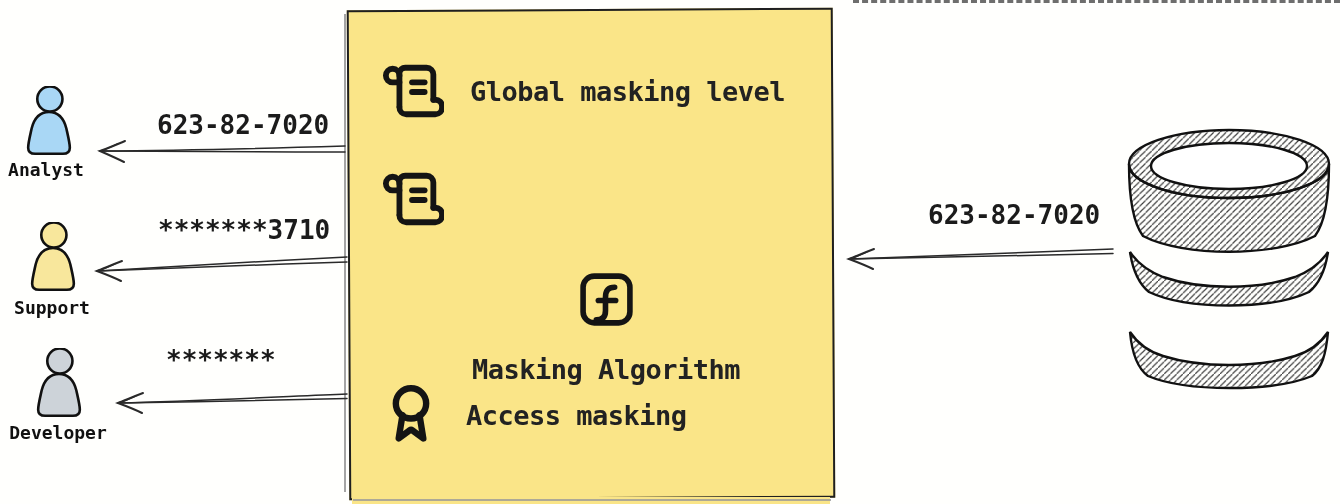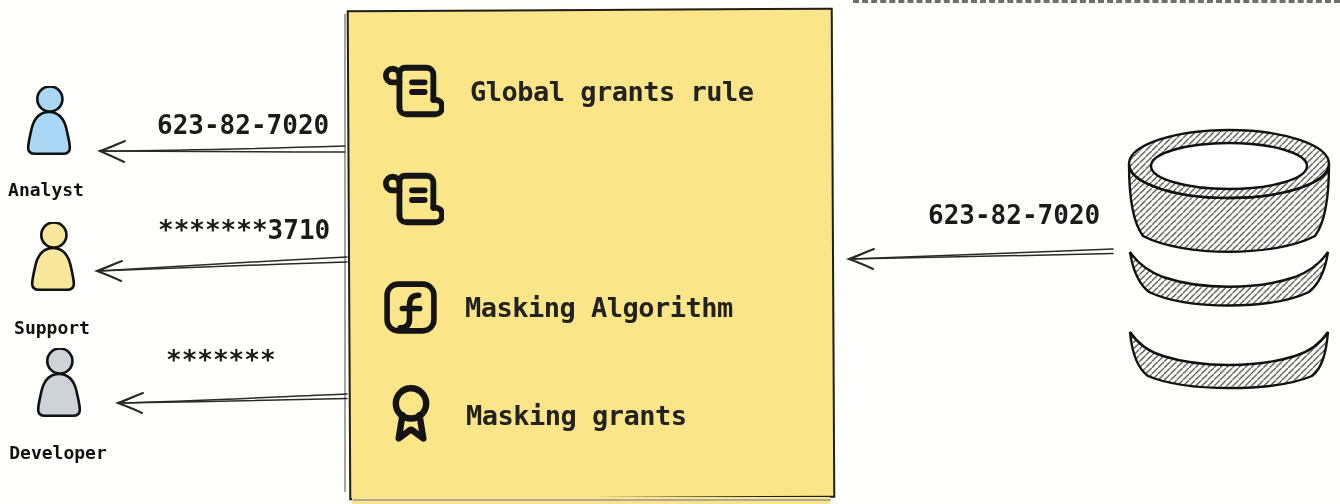--- a/index.html
+++ b/index.html
@@ -16,27 +16,27 @@
   .box-bg{left:348px;top:9px;width:482px;height:486px;background:#fae588;
     border:2.5px solid #1f1f1f;transform:rotate(-0.3deg);}
   .box-overshoot{left:352px;top:497px;width:478px;height:7px;background:#fae588;}
   .box-sketch-left{left:344px;top:14px;width:2px;height:478px;background:#8f8f8f;opacity:.8;}
   .box-sketch-bottom{left:353px;top:499px;width:478px;height:2px;background:#9a9a9a;opacity:.8;}
   .box-content{left:348px;top:9px;width:482px;height:486px;}
   .box-row{position:absolute;left:0;width:100%;display:flex;align-items:center;
     padding-left:34px;box-sizing:border-box;gap:26px;}
   .row1{top:44px;height:76px;}
   .row2{top:152px;height:76px;}
-  .row3{top:262px;height:72px;}
+  .row3{top:262px;height:72px;flex-direction:column;}
   .row4{top:366px;height:80px;}
   .item-label{font-size:27px;font-weight:600;letter-spacing:-0.5px;white-space:pre;color:#222;}
   .icon-wrap{flex:0 0 auto;display:flex;align-items:center;justify-content:center;}
 
   
-  .actor-label{position:absolute;font-size:18px;font-weight:bold;text-align:center;color:#111;white-space:pre;margin-top:20px;}
+  .actor-label{position:absolute;font-size:18px;font-weight:bold;text-align:center;color:#111;white-space:pre;}
   .lab1{left:2px;top:159px;width:88px;}
   .lab2{left:8px;top:297px;width:88px;}
   .lab3{left:2px;top:422px;width:112px;}
   .person{position:absolute;width:66px;height:auto;}
   .p1{left:16px;top:86px;}
   .p2{left:20px;top:222px;}
   .p3{left:26px;top:348px;}
 
   
   .arrow-value{position:absolute;font-size:26px;font-weight:bold;white-space:pre;color:#1b1b1b;margin-left:16px;}
@@ -97,21 +97,21 @@
     <div class="box-row row1">
       <span class="icon-wrap">
         <svg width="62" height="62" viewBox="0 0 64 64" fill="none" stroke="#141414" stroke-width="6" stroke-linecap="round" stroke-linejoin="round">
           <path d="M18 16 a7 7 0 0 0 -14 0 c0 4 3 7 7 7 h7"></path>
           <path d="M18 48 V14 c0 -4 3 -6 6 -6 h22 c4 0 7 3 7 7 v26"></path>
           <path d="M53 41 h2 c4 0 7 3 7 7 v1 c0 4 -3 7 -7 7 H25 c-4 0 -7 -3 -7 -7"></path>
           <path d="M31 23 h13"></path>
           <path d="M31 33 h13"></path>
         </svg>
       </span>
-      <span class="item-label">Global grants rule</span>
+      <span class="item-label">Global masking level</span>
     </div>
 
     <div class="box-row row2">
       <span class="icon-wrap">
         <svg width="62" height="62" viewBox="0 0 64 64" fill="none" stroke="#141414" stroke-width="6" stroke-linecap="round" stroke-linejoin="round">
           <path d="M18 16 a7 7 0 0 0 -14 0 c0 4 3 7 7 7 h7"></path>
           <path d="M18 48 V14 c0 -4 3 -6 6 -6 h22 c4 0 7 3 7 7 v26"></path>
           <path d="M53 41 h2 c4 0 7 3 7 7 v1 c0 4 -3 7 -7 7 H25 c-4 0 -7 -3 -7 -7"></path>
           <path d="M31 23 h13"></path>
           <path d="M31 33 h13"></path>
@@ -130,21 +130,21 @@
       <span class="item-label">Masking Algorithm</span>
     </div>
 
     <div class="box-row row4">
       <span class="icon-wrap">
         <svg width="58" height="64" viewBox="0 0 24 27" fill="none" stroke="#141414" stroke-width="2.7" stroke-linecap="round" stroke-linejoin="round">
           <circle cx="12" cy="8.6" r="6.4"></circle>
           <path d="M15.6 13.6 L17.2 23.4 L12.6 20 a1 1 0 0 0 -1.2 0 L6.8 23.4 L8.4 13.6"></path>
         </svg>
       </span>
-      <span class="item-label">Masking grants</span>
+      <span class="item-label">Access masking</span>
     </div>
 
   </div>
 
   <svg class="abs db" width="204" height="270" viewBox="0 0 204 270">
     <defs>
       <pattern id="hatch" width="6.2" height="6.2" patternUnits="userSpaceOnUse">
         <path d="M-1 7.2 L7.2 -1" stroke="#3c3c3c" stroke-width="1.15"></path>
       </pattern>
     </defs>

